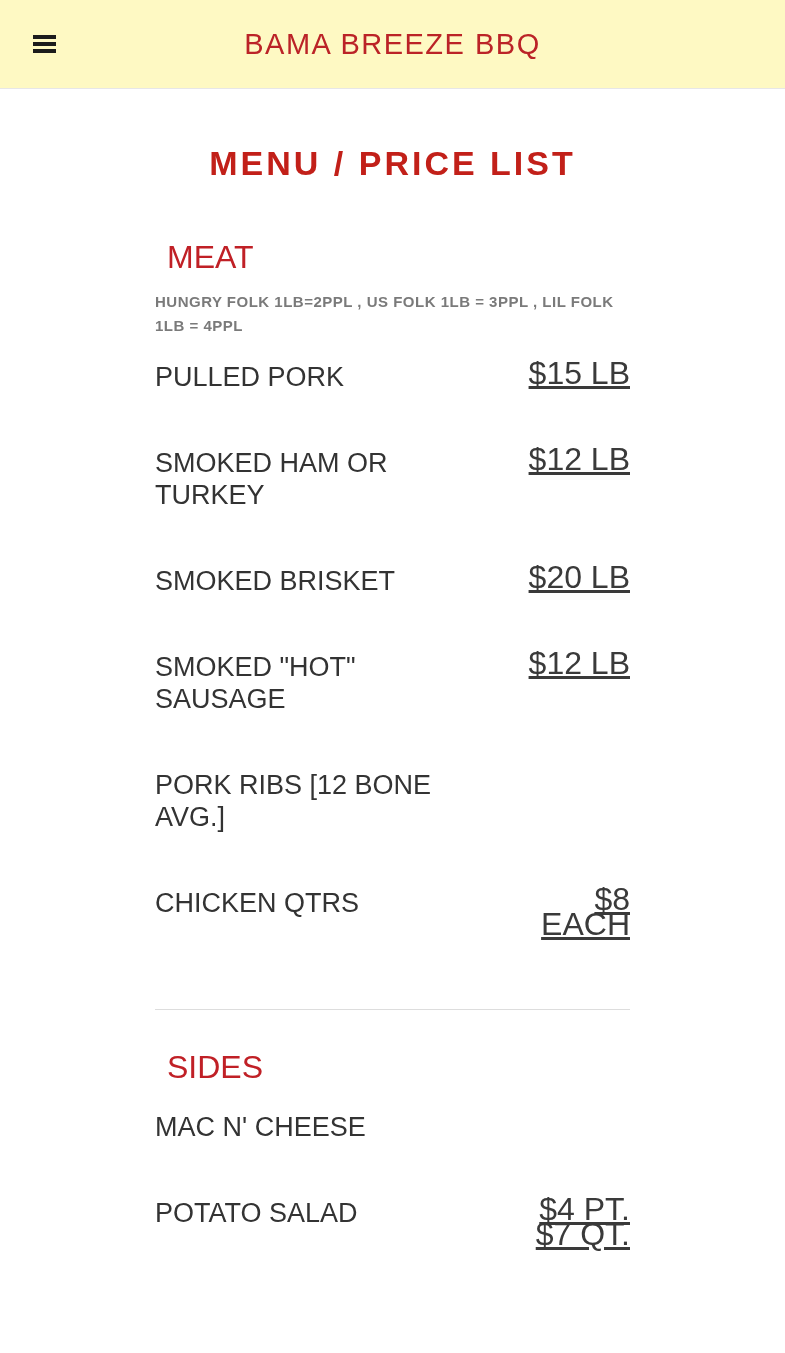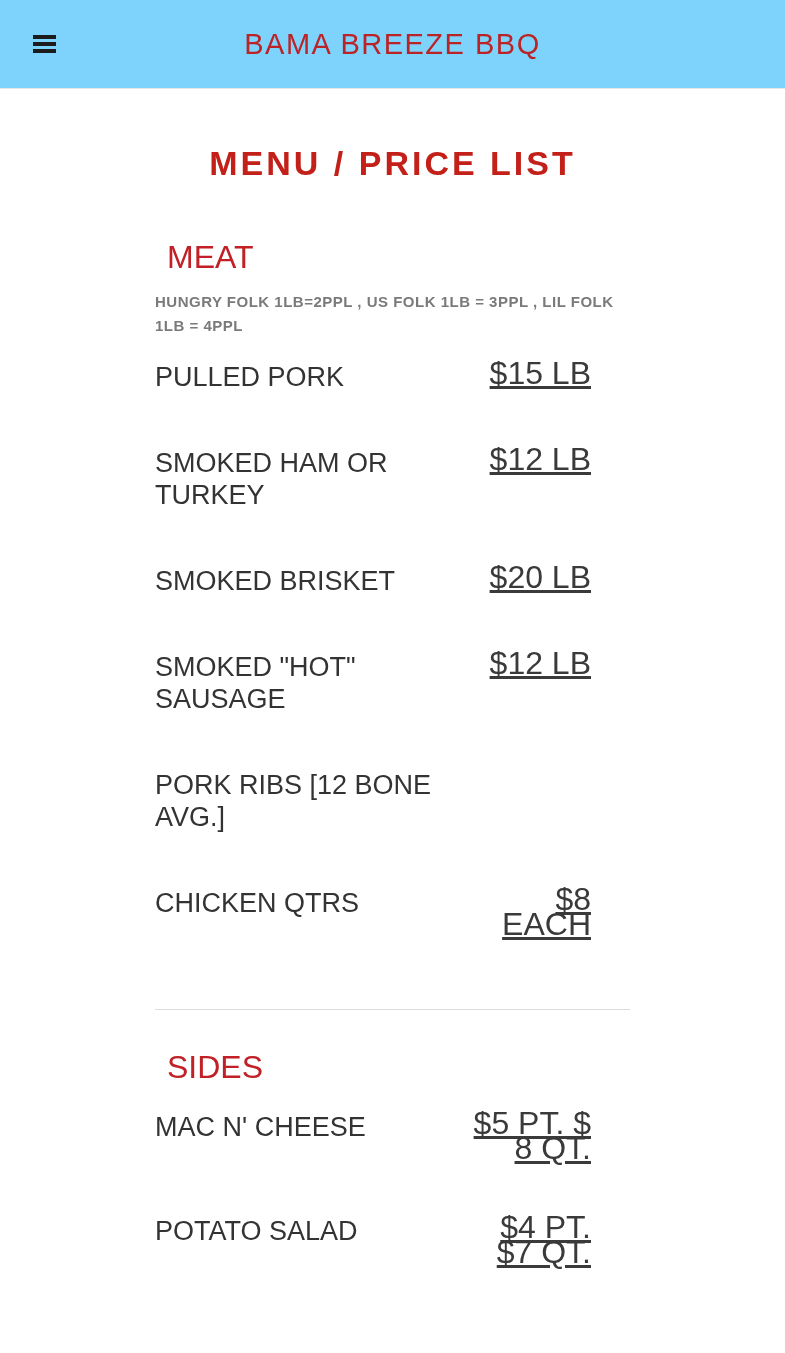--- a/index.html
+++ b/index.html
@@ -21,21 +21,21 @@
     width: 785px; height: 1353px;
     overflow: hidden;
     background: #ffffff;
     font-family: "Liberation Sans", sans-serif;
   }
 
   
   .app-header {
     height: 89px;
     border-bottom: 1px solid var(--border_gray);
-    background: #7dd3fc;
+    background: #fef9c3;
     display: flex;
     align-items: center;
     justify-content: center;
     position: relative;
   }
   .menu-button {
     position: absolute;
     left: 33px; top: 50%;
     transform: translateY(-50%);
     width: 23px; height: 18px;
@@ -88,20 +88,21 @@
     font-size: 15px;
     line-height: 24px;
     letter-spacing: 0.5px;
     color: var(--text_gray);
     font-weight: bold;
   }
   .item-list { margin-top: 23px; }
 
   .menu-row {
     display: flex;
+    justify-content: space-between;
     align-items: flex-start;
     margin-bottom: 54px;
     gap: 12px;
   }
   .menu-row:last-child { margin-bottom: 0; }
   .item-name {
     width: 300px;
     font-size: 27px;
     line-height: 32px;
     color: var(--text_dark);
@@ -170,21 +171,20 @@
   </div>
 </div>
   </section>
 <hr class="divider">
   <section class="menu-section">
     <h2 class="section-heading">SIDES</h2>
 
     <div class="item-list">
   <div class="menu-row">
     <div class="item-name">MAC N' CHEESE</div>
-    <div class="item-price">$5 PT. $ 8 QT.</div>
   </div>
 
 
   <div class="menu-row">
     <div class="item-name">POTATO SALAD</div>
     <div class="item-price">$4 PT. $7 QT.</div>
   </div>
 </div>
   </section>
 </div>

